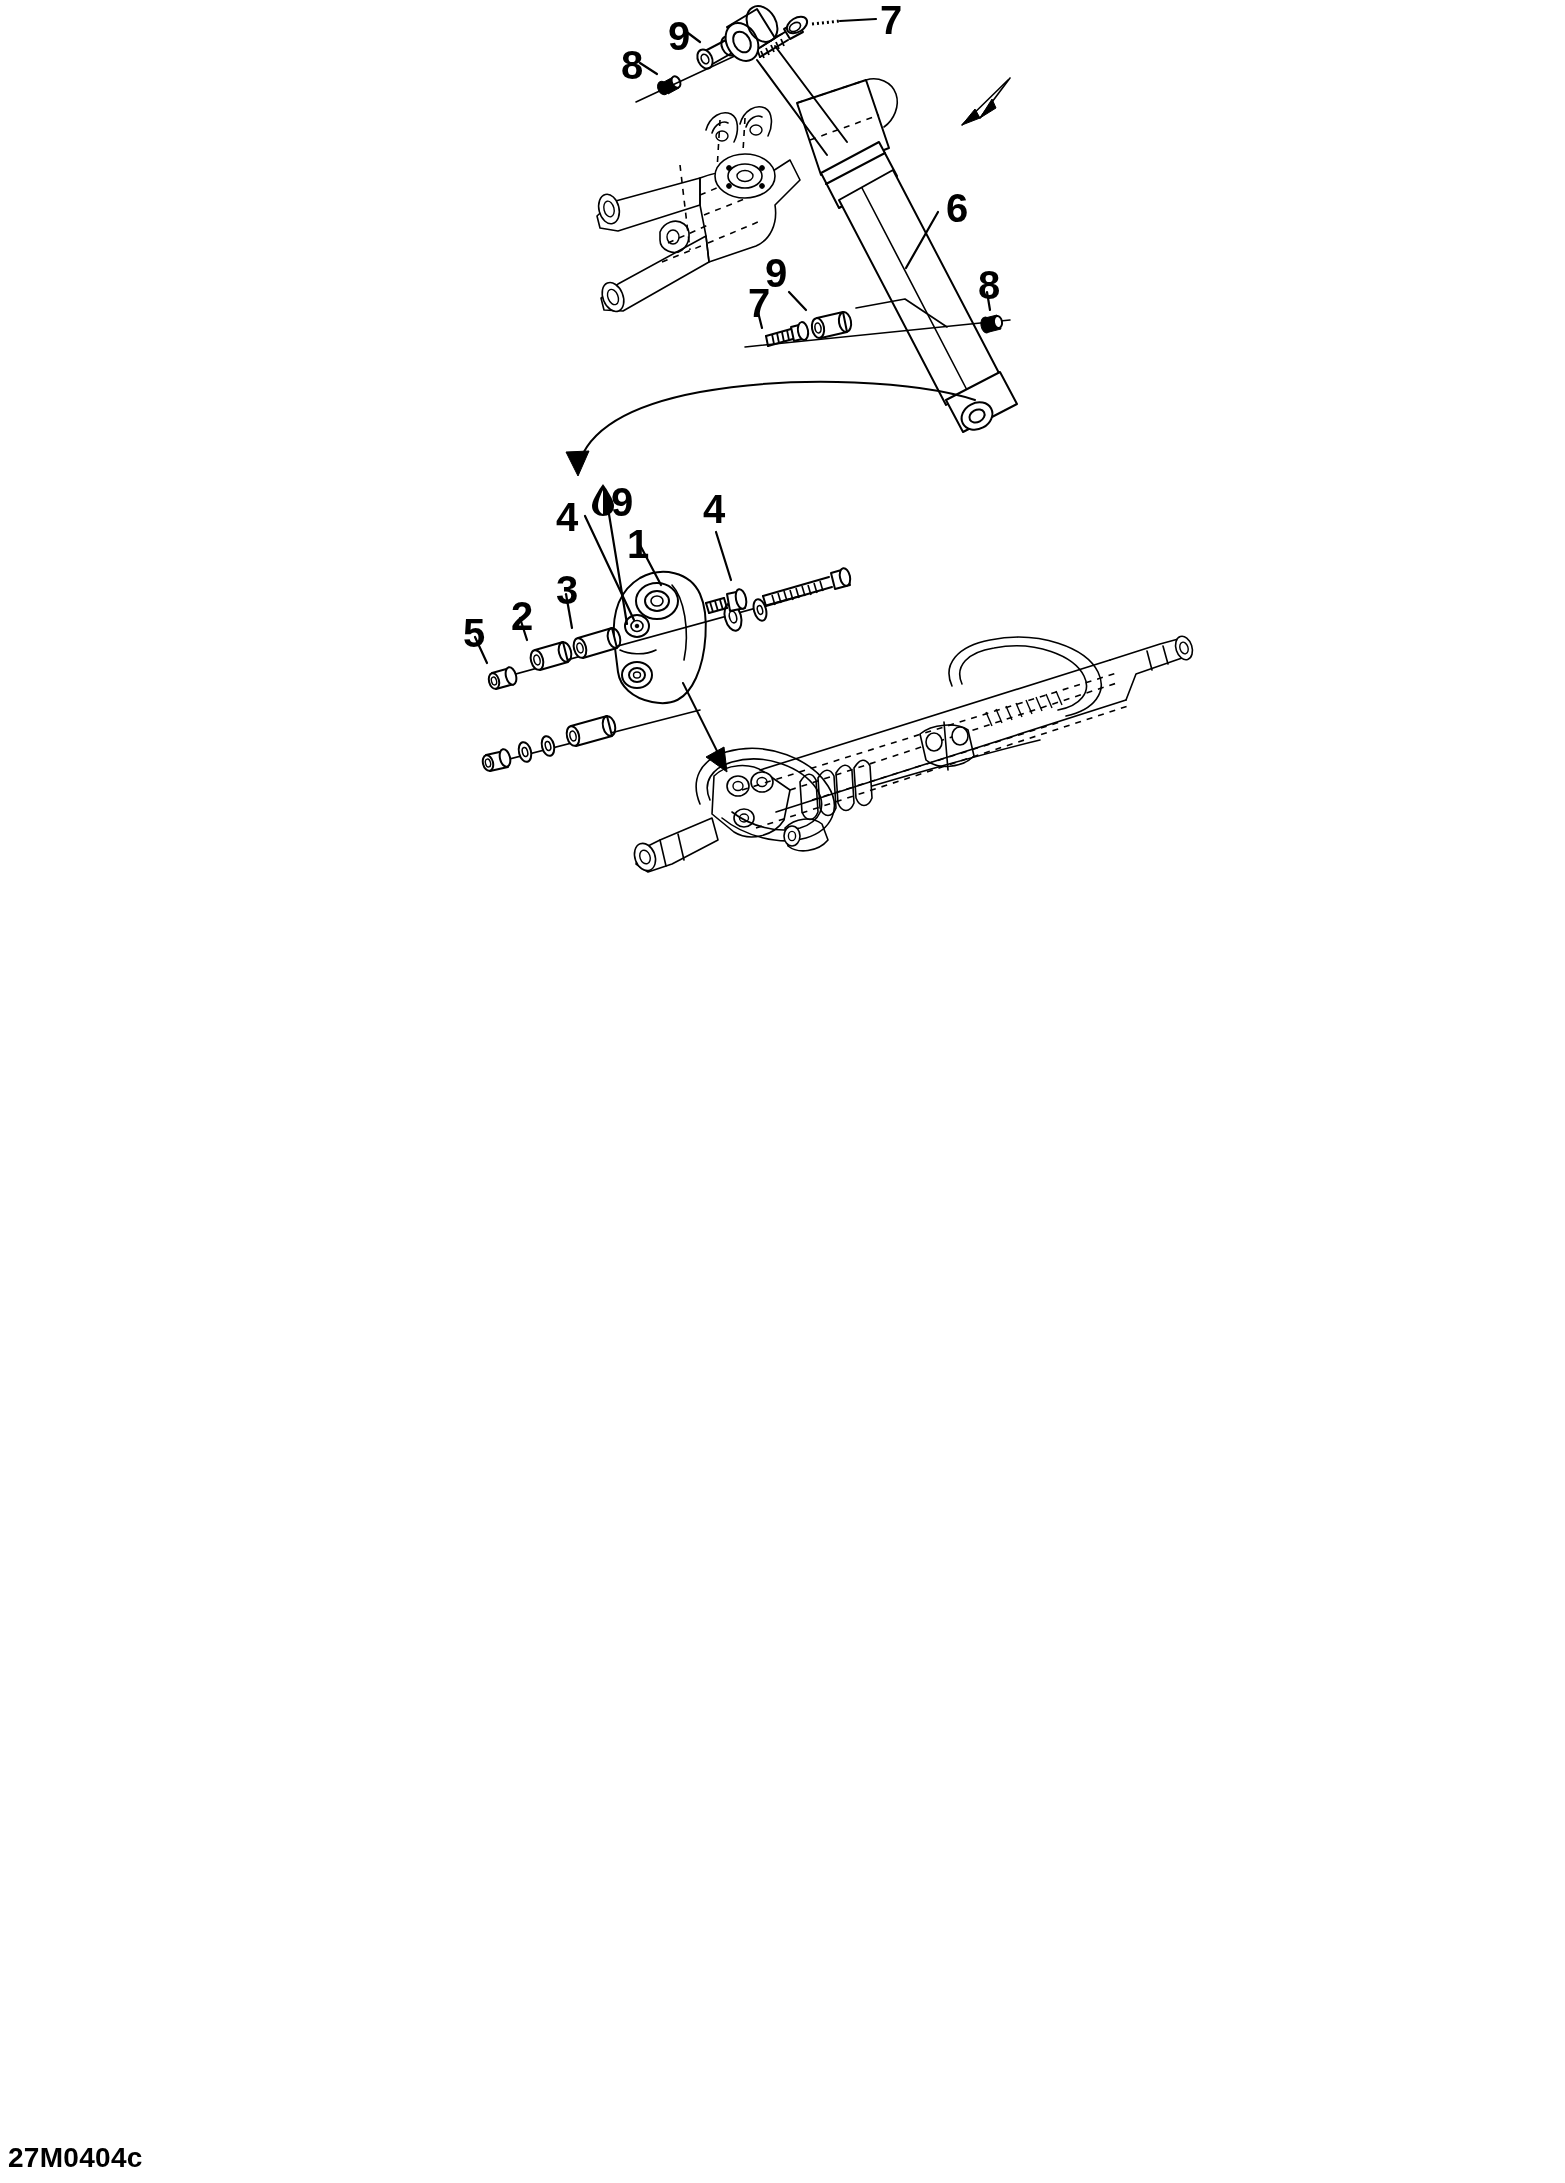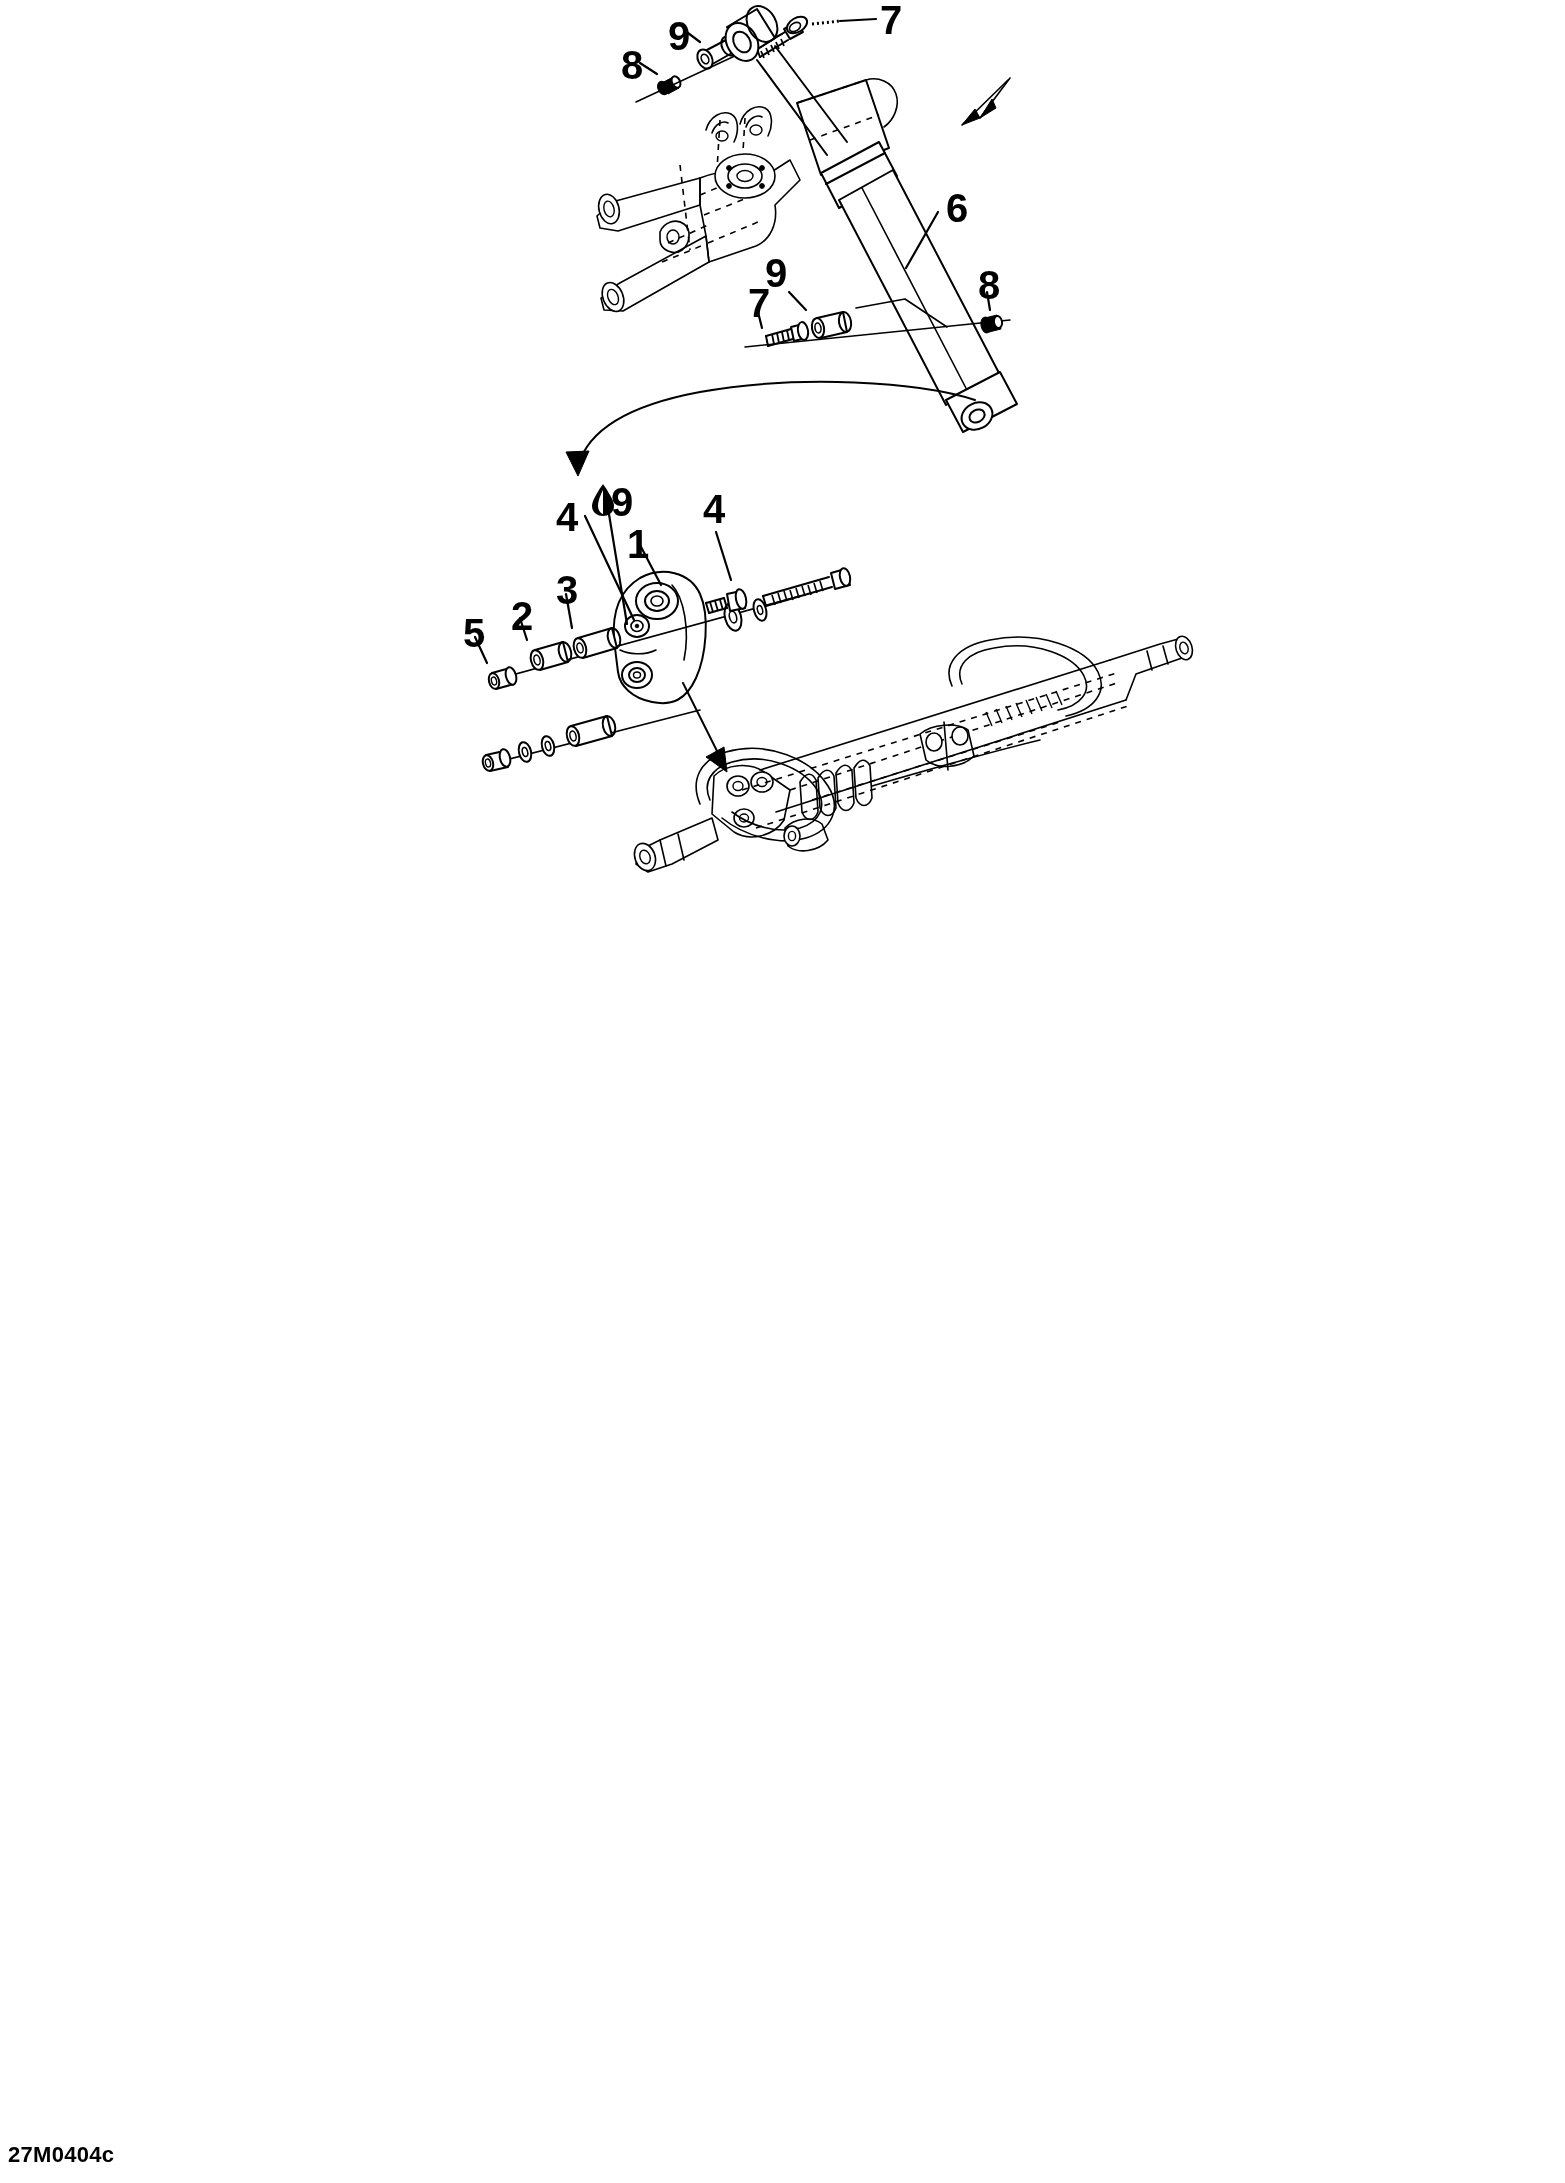--- a/index.html
+++ b/index.html
@@ -35,21 +35,21 @@
     color: #000000;
     white-space: nowrap;
     user-select: none;
   }
   .footer-code {
     position: absolute;
     left: 8px;
     top: 2142px;
     font-family: "Liberation Sans", sans-serif;
     font-weight: 700;
-    font-size: 22px;
+    font-size: 28px;
     letter-spacing: 0.3px;
     color: #000000;
     white-space: nowrap;
   }
   svg .ln {
     fill: none;
     stroke: #000000;
     stroke-width: 2;
     stroke-linecap: round;
     stroke-linejoin: round;

